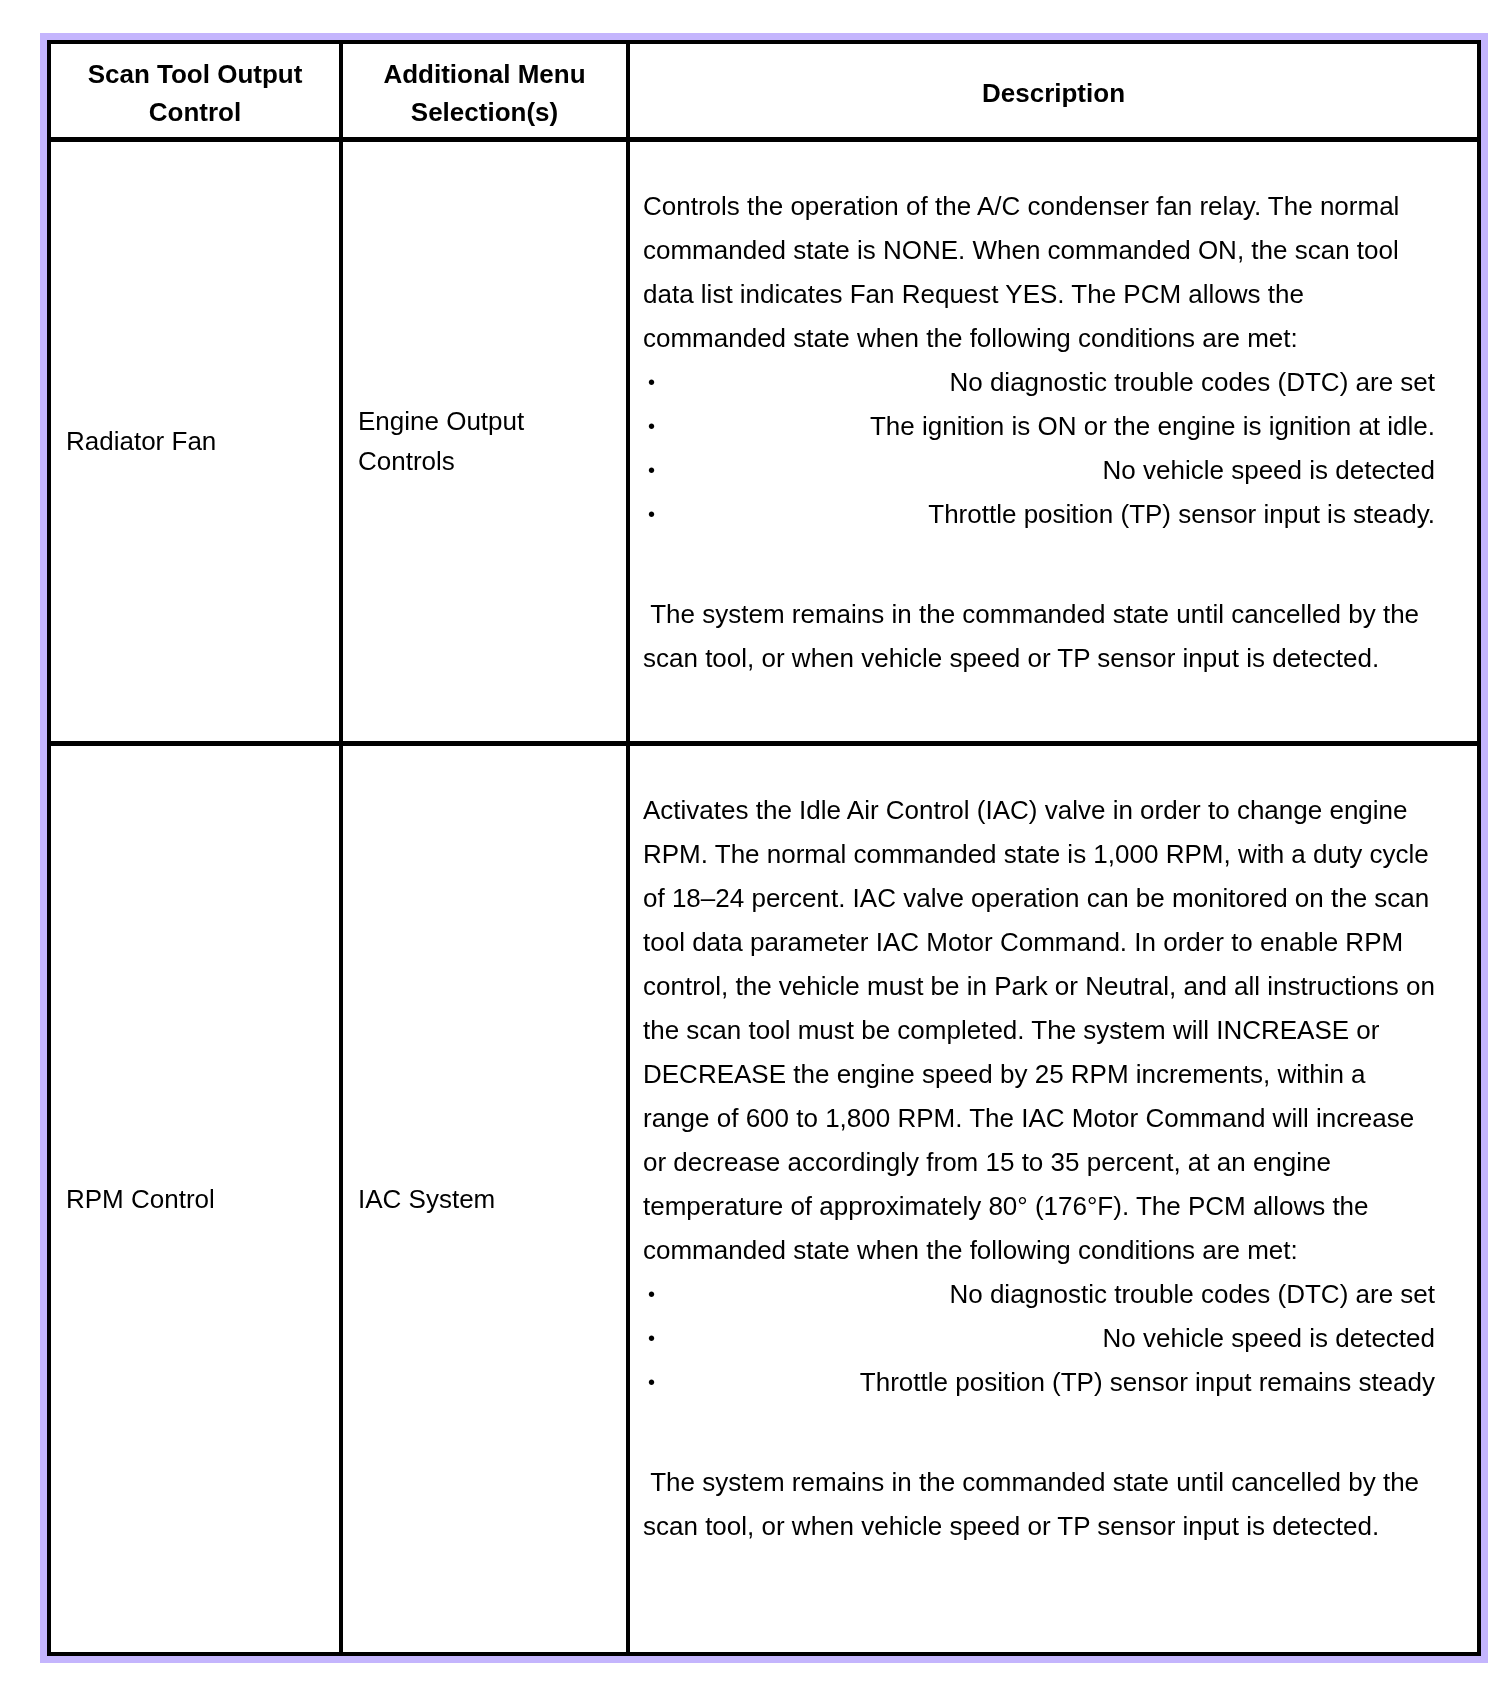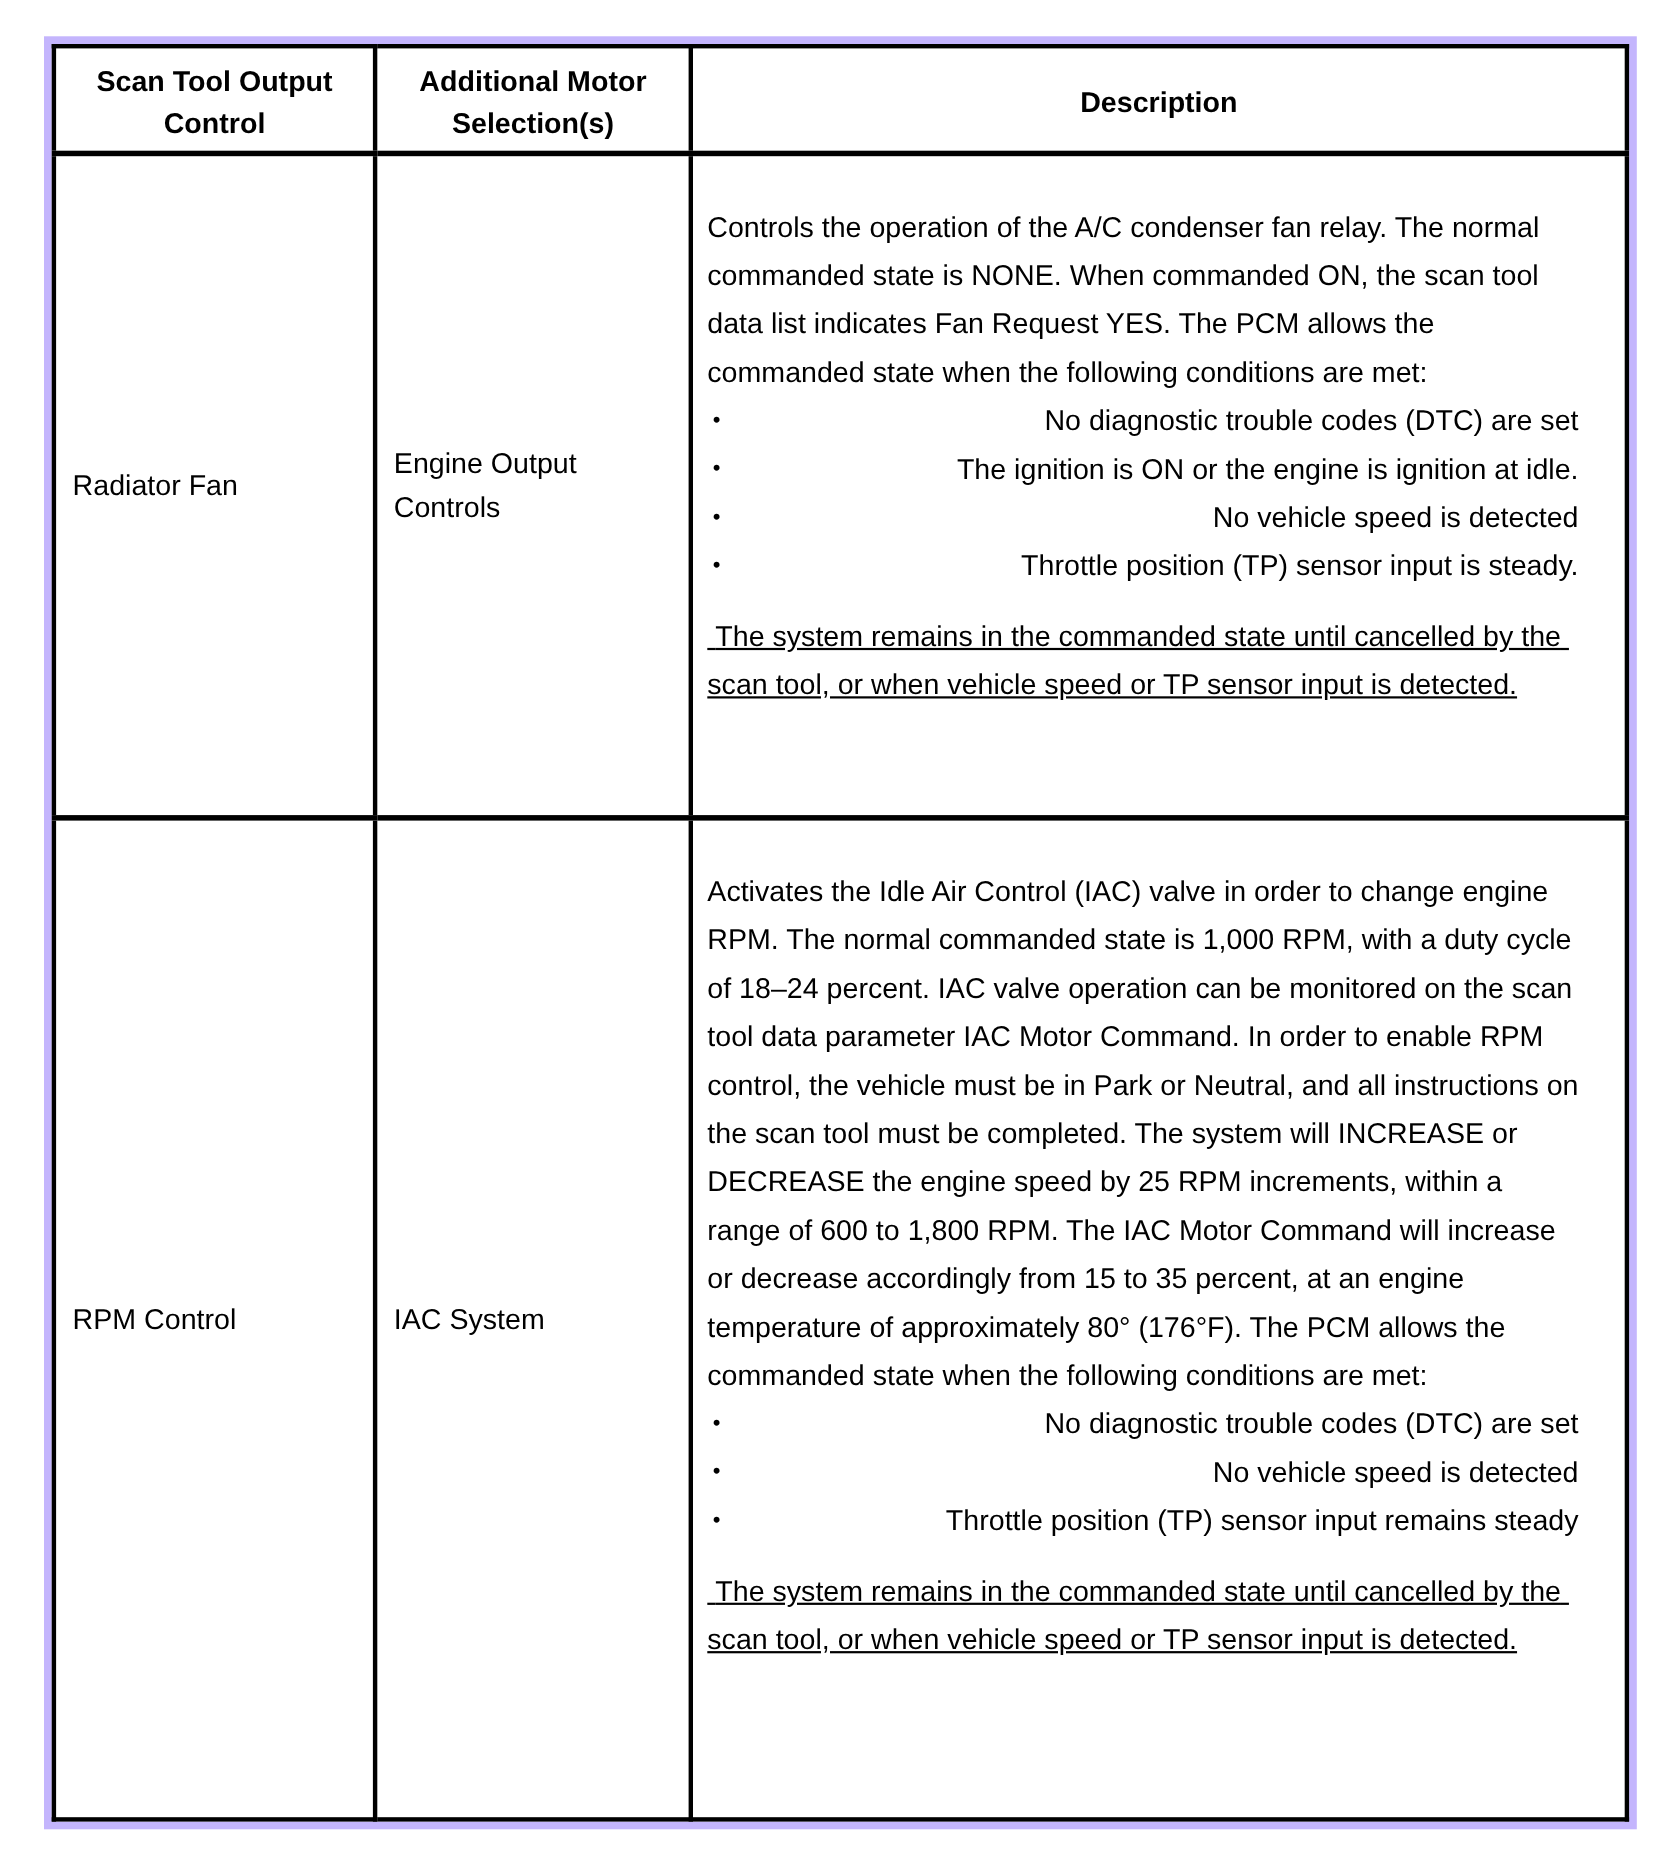--- a/index.html
+++ b/index.html
@@ -60,39 +60,38 @@
   .bullet-row { display: flex; align-items: flex-start; }
   .bullet-dot {
     flex: 0 0 32px;
     width: 32px;
     font-size: 20px;
     line-height: 44px;
     padding-left: 5px;
   }
   .bullet-text { flex: 1 1 auto; line-height: 44px; text-align: right; }
   .outro {
-    margin-top: 20px;
+    margin-top: 56px;
     white-space: pre-wrap;
-    text-decoration: underline;
   }
 </style>
 </head>
 <body>
 
 <div class="table-wrap">
   <table class="spec-table">
     <colgroup>
       <col style="width:292px">
       <col style="width:287px">
       <col>
     </colgroup>
     <thead>
       <tr>
         <th>Scan Tool Output Control</th>
-        <th>Additional Motor Selection(s)</th>
+        <th>Additional Menu Selection(s)</th>
         <th>Description</th>
       </tr>
     </thead>
     <tbody>
       <tr class="data-row-1">
         <td class="cell-control">Radiator Fan</td>
         <td class="cell-menu">Engine Output Controls</td>
         <td class="cell-desc">
           <div class="intro">Controls the operation of the A/C condenser fan relay. The normal commanded state is NONE. When commanded ON, the scan tool data list indicates Fan Request YES. The PCM allows the commanded state when the following conditions are met:</div>
           <div class="bullets">

